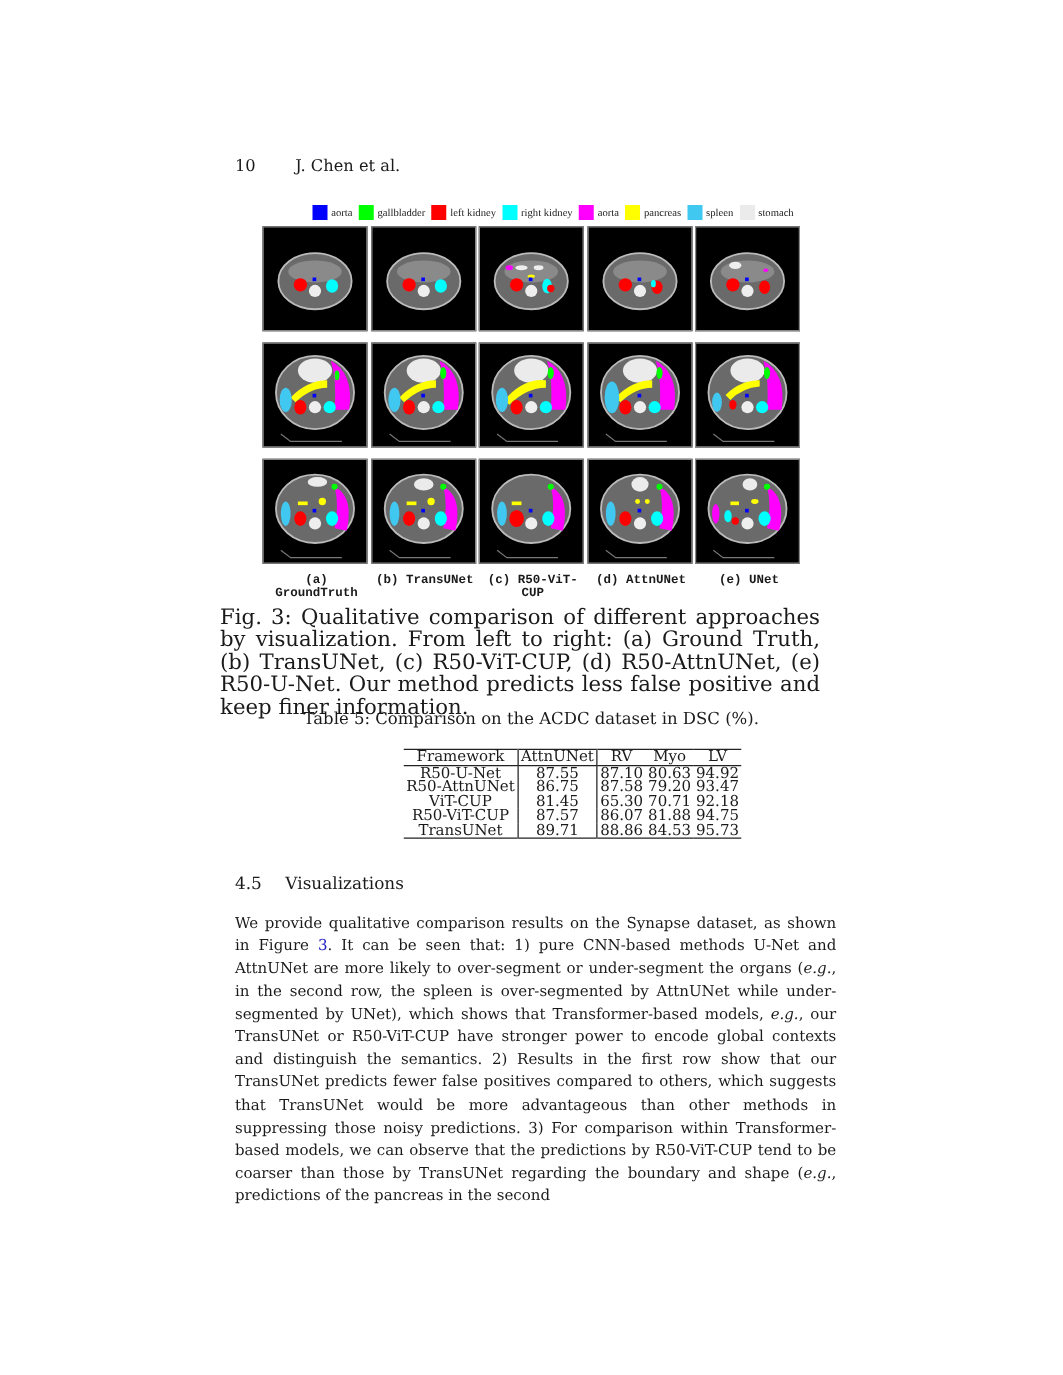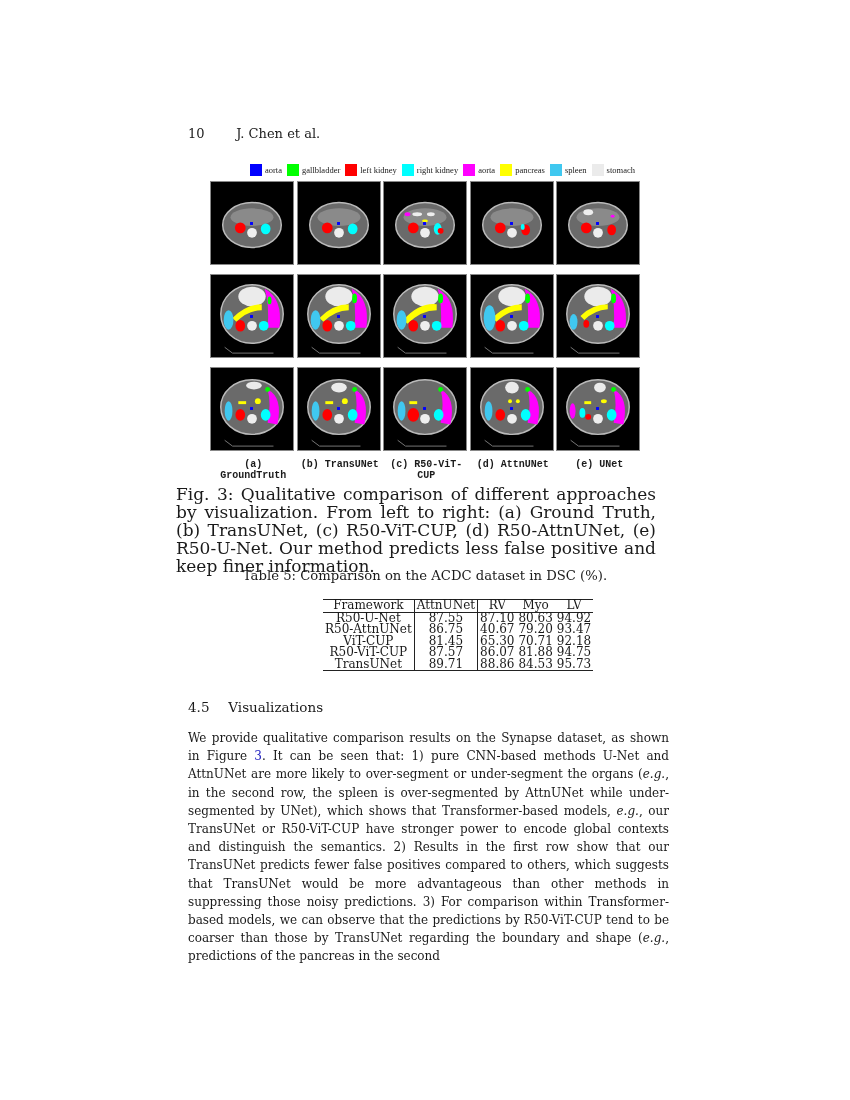--- a/index.html
+++ b/index.html
@@ -320,21 +320,21 @@
     <tr>
       <td class="sep">R50-U-Net</td>
       <td class="sep">87.55</td>
       <td>87.10</td>
       <td>80.63</td>
       <td>94.92</td>
     </tr>
     <tr>
       <td class="sep">R50-AttnUNet</td>
       <td class="sep">86.75</td>
-      <td>40.67</td>
+      <td>87.58</td>
       <td>79.20</td>
       <td>93.47</td>
     </tr>
     <tr>
       <td class="sep">ViT-CUP</td>
       <td class="sep">81.45</td>
       <td>65.30</td>
       <td>70.71</td>
       <td>92.18</td>
     </tr>

